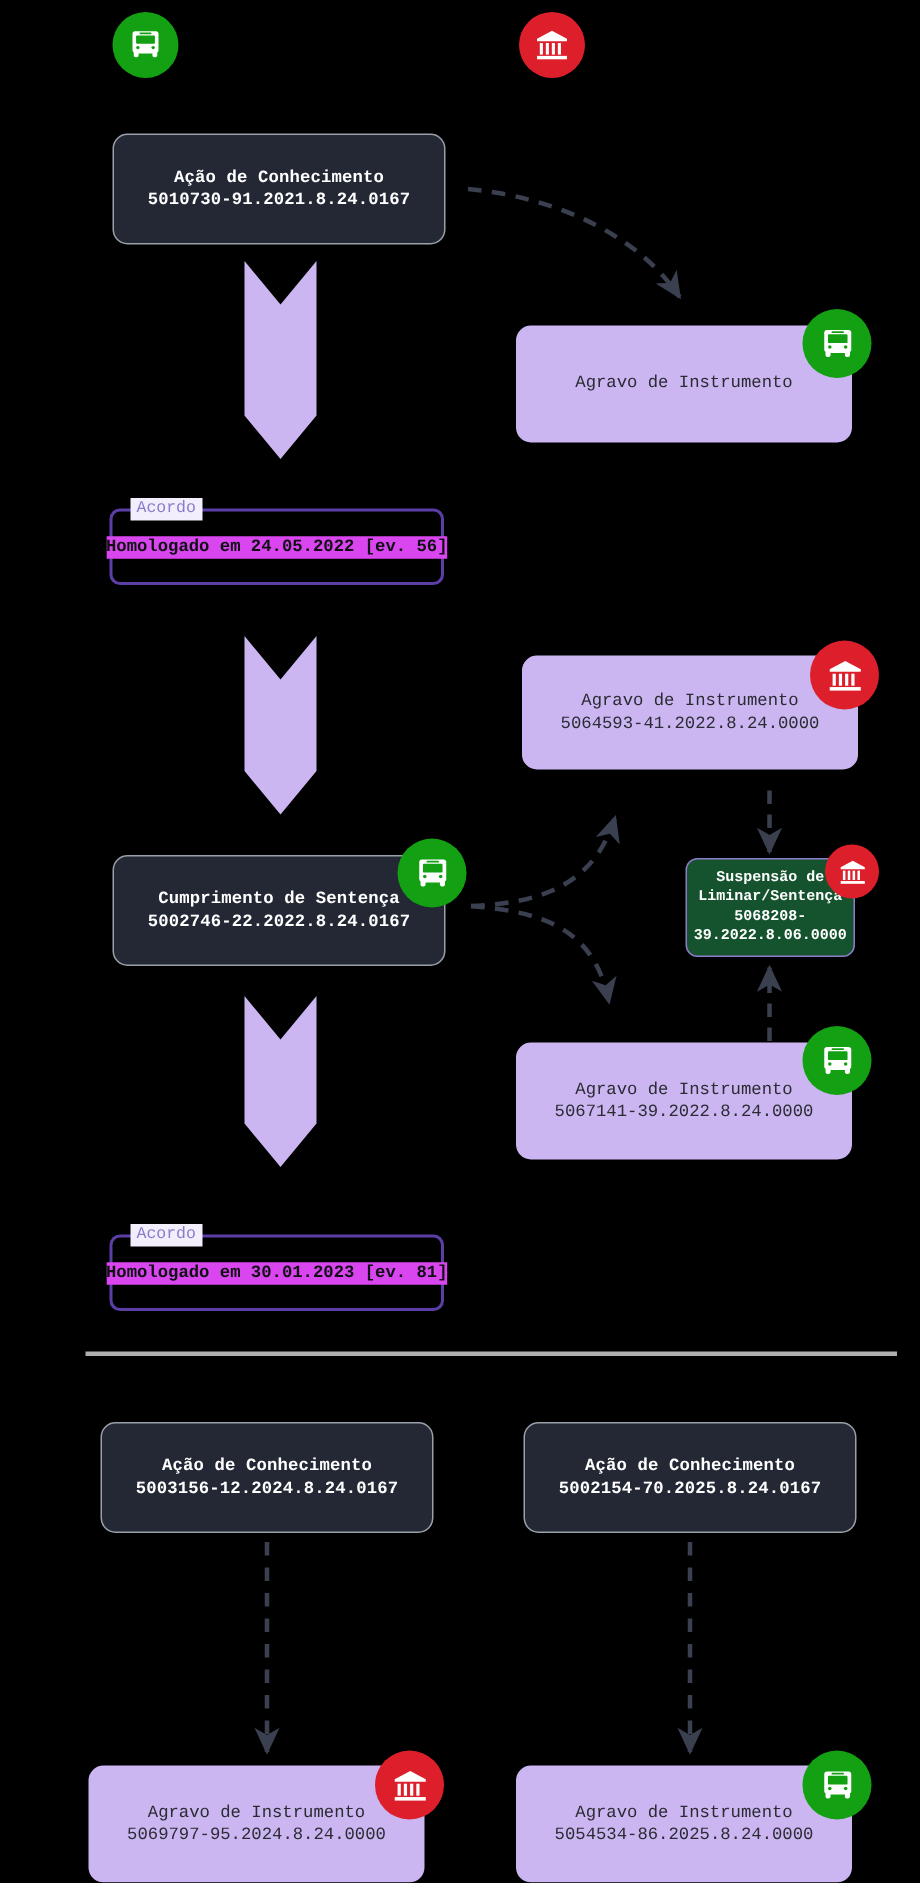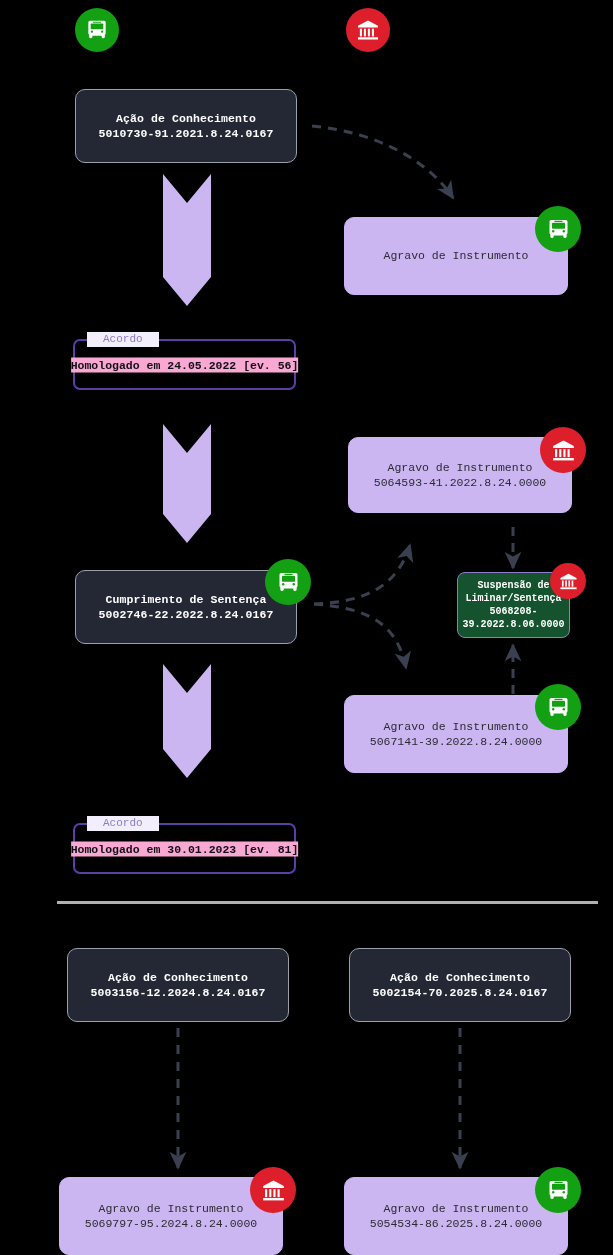--- a/index.html
+++ b/index.html
@@ -104,31 +104,31 @@
     border-radius: 7px;
     background: transparent;
   }
   .acordo .legend {
     position: absolute;
     top: -9px;
     left: 12px;
     background: #f3eefb;
     color: #8b7bc9;
     font-size: 11px;
-    padding: 0 16px;
+    padding: 0 4px;
     line-height: 15px;
     white-space: nowrap;
     text-align: right;
   }
   .acordo .inner {
     position: absolute;
     left: 50%;
     top: 50%;
     transform: translate(-50%, -50%);
-    background: #f9a8d4;
+    background: #d946ef;
     color: #101014;
     font-size: 11.5px;
     font-weight: bold;
     padding: 1px 0;
     white-space: nowrap;
   }
 
   
   .divider {
     position: absolute;

